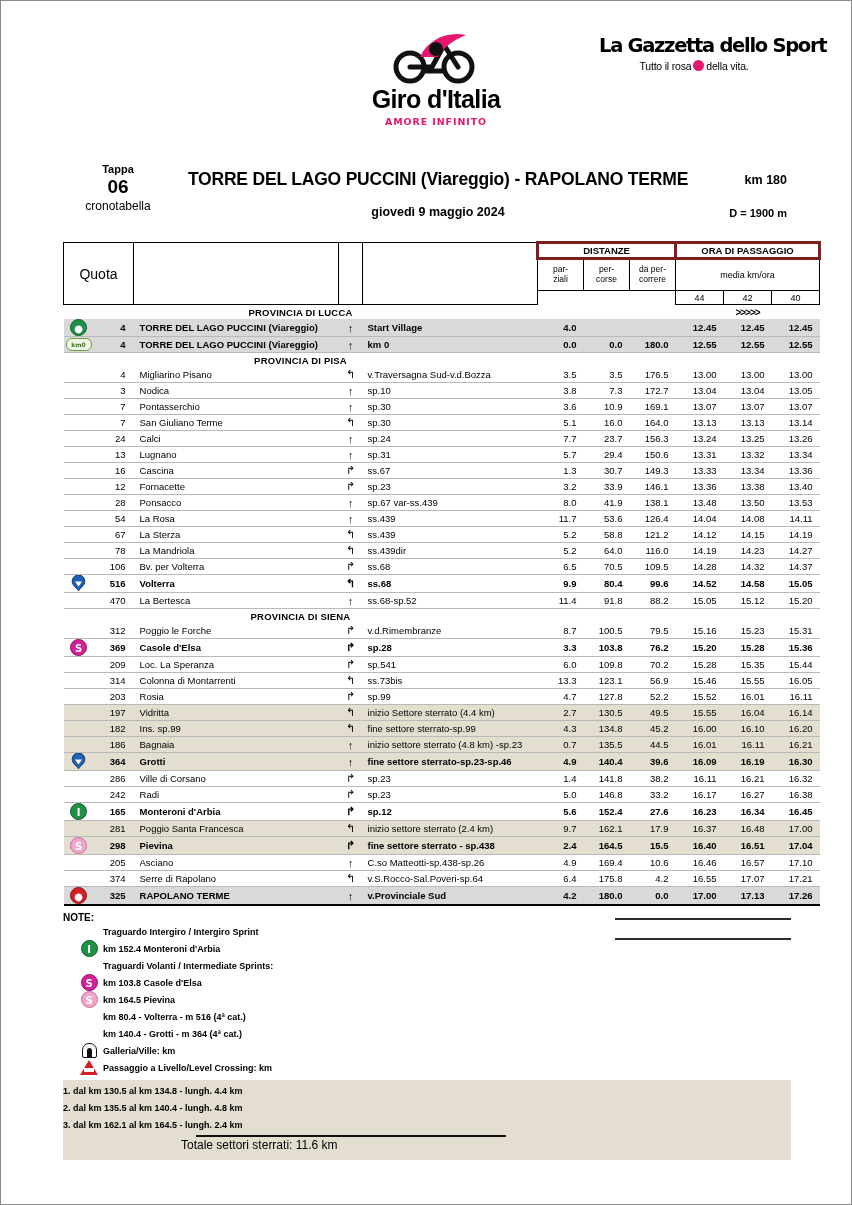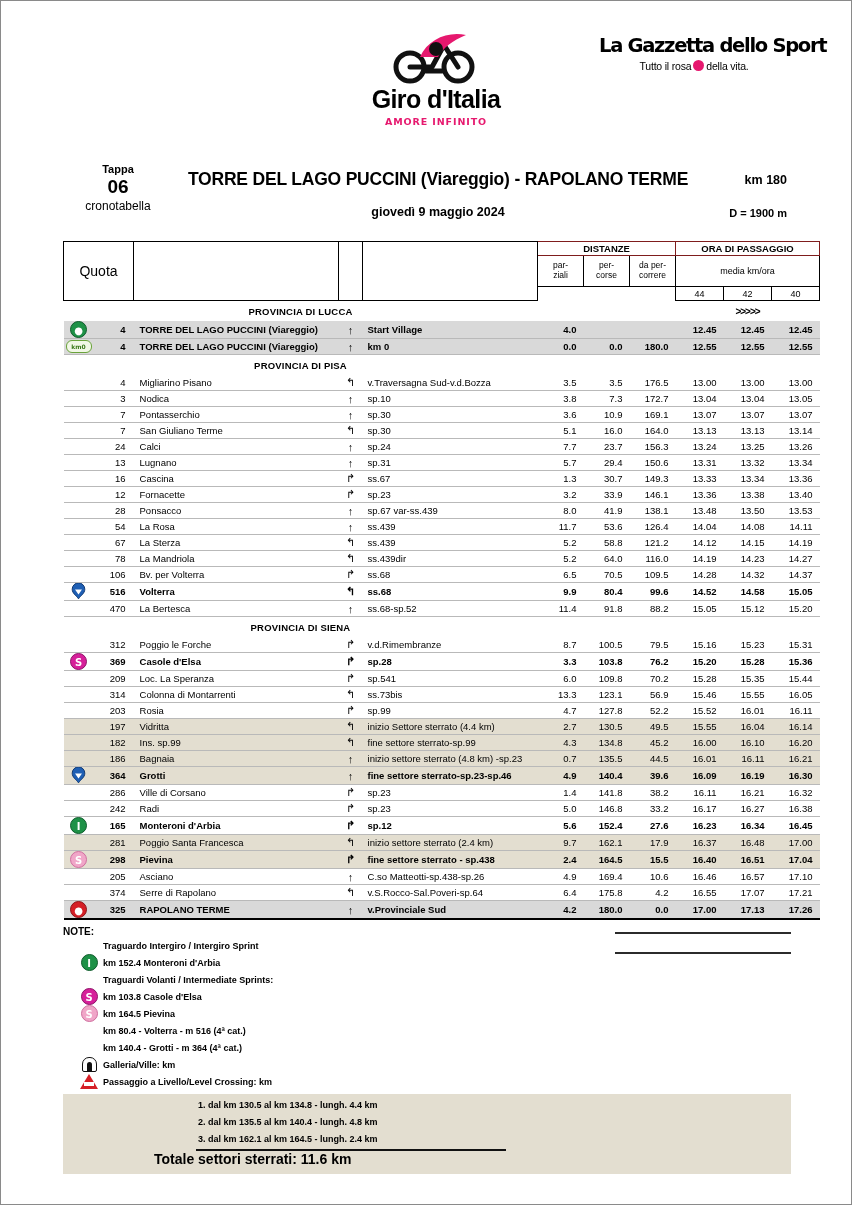--- a/index.html
+++ b/index.html
@@ -151,21 +151,21 @@
   }
   
   .hdr-cell {
     border: 1px solid #000;
     text-align: center;
     font-size: 9px;
     font-weight: normal;
   }
   .hdr-quota { font-size: 14px; }
   .hdr-group {
-    border: 1px solid #7f1d1d;
+    border: 3px solid #7f1d1d;
     text-align: center;
     font-size: 9.5px;
     font-weight: bold;
     height: 13px;
   }
   .hdr-sub {
     border: 1px solid #000;
     text-align: center;
     font-size: 8.5px;
     line-height: 1.15;
@@ -176,21 +176,21 @@
     text-align: center;
     font-size: 9px;
     height: 13px;
   }
   .hdr-noborder { border: none; }
 
   .prov-row td {
     text-align: center;
     font-weight: bold;
     font-size: 9.5px;
-    height: 20px;
+    height: 14px;
     letter-spacing: 0.2px;
     margin-top: 44px;
   }
   .prov-row .arrows {
     text-align: center;
     font-weight: bold;
     font-size: 10px;
     letter-spacing: -1px;
   }
 
@@ -308,27 +308,26 @@
     margin: 4px 62px 0 62px;
     width: 728px;
     background: #e3ded0;
     box-sizing: border-box;
     padding: 3px 0 6px 0;
   }
   .sterrati-title { font-size: 9px; font-weight: bold; padding-left: 6px; }
   .sterrati-item {
     font-size: 9px;
     font-weight: bold;
-    padding-left: 135px;
     line-height: 17px;
   }
   .sterrati-total {
-    font-size: 14px;
-    font-weight: bold;
-    padding-left: 91px;
+    font-size: 12px;
+    font-weight: normal;
+    padding-left: 118px;
     line-height: 17px;
     position: relative;
   }
   .sterrati-rule {
     border-top: 2.5px solid #111;
     width: 310px;
     margin-left: 133px;
     margin-top: 1px;
   }
 </style>

